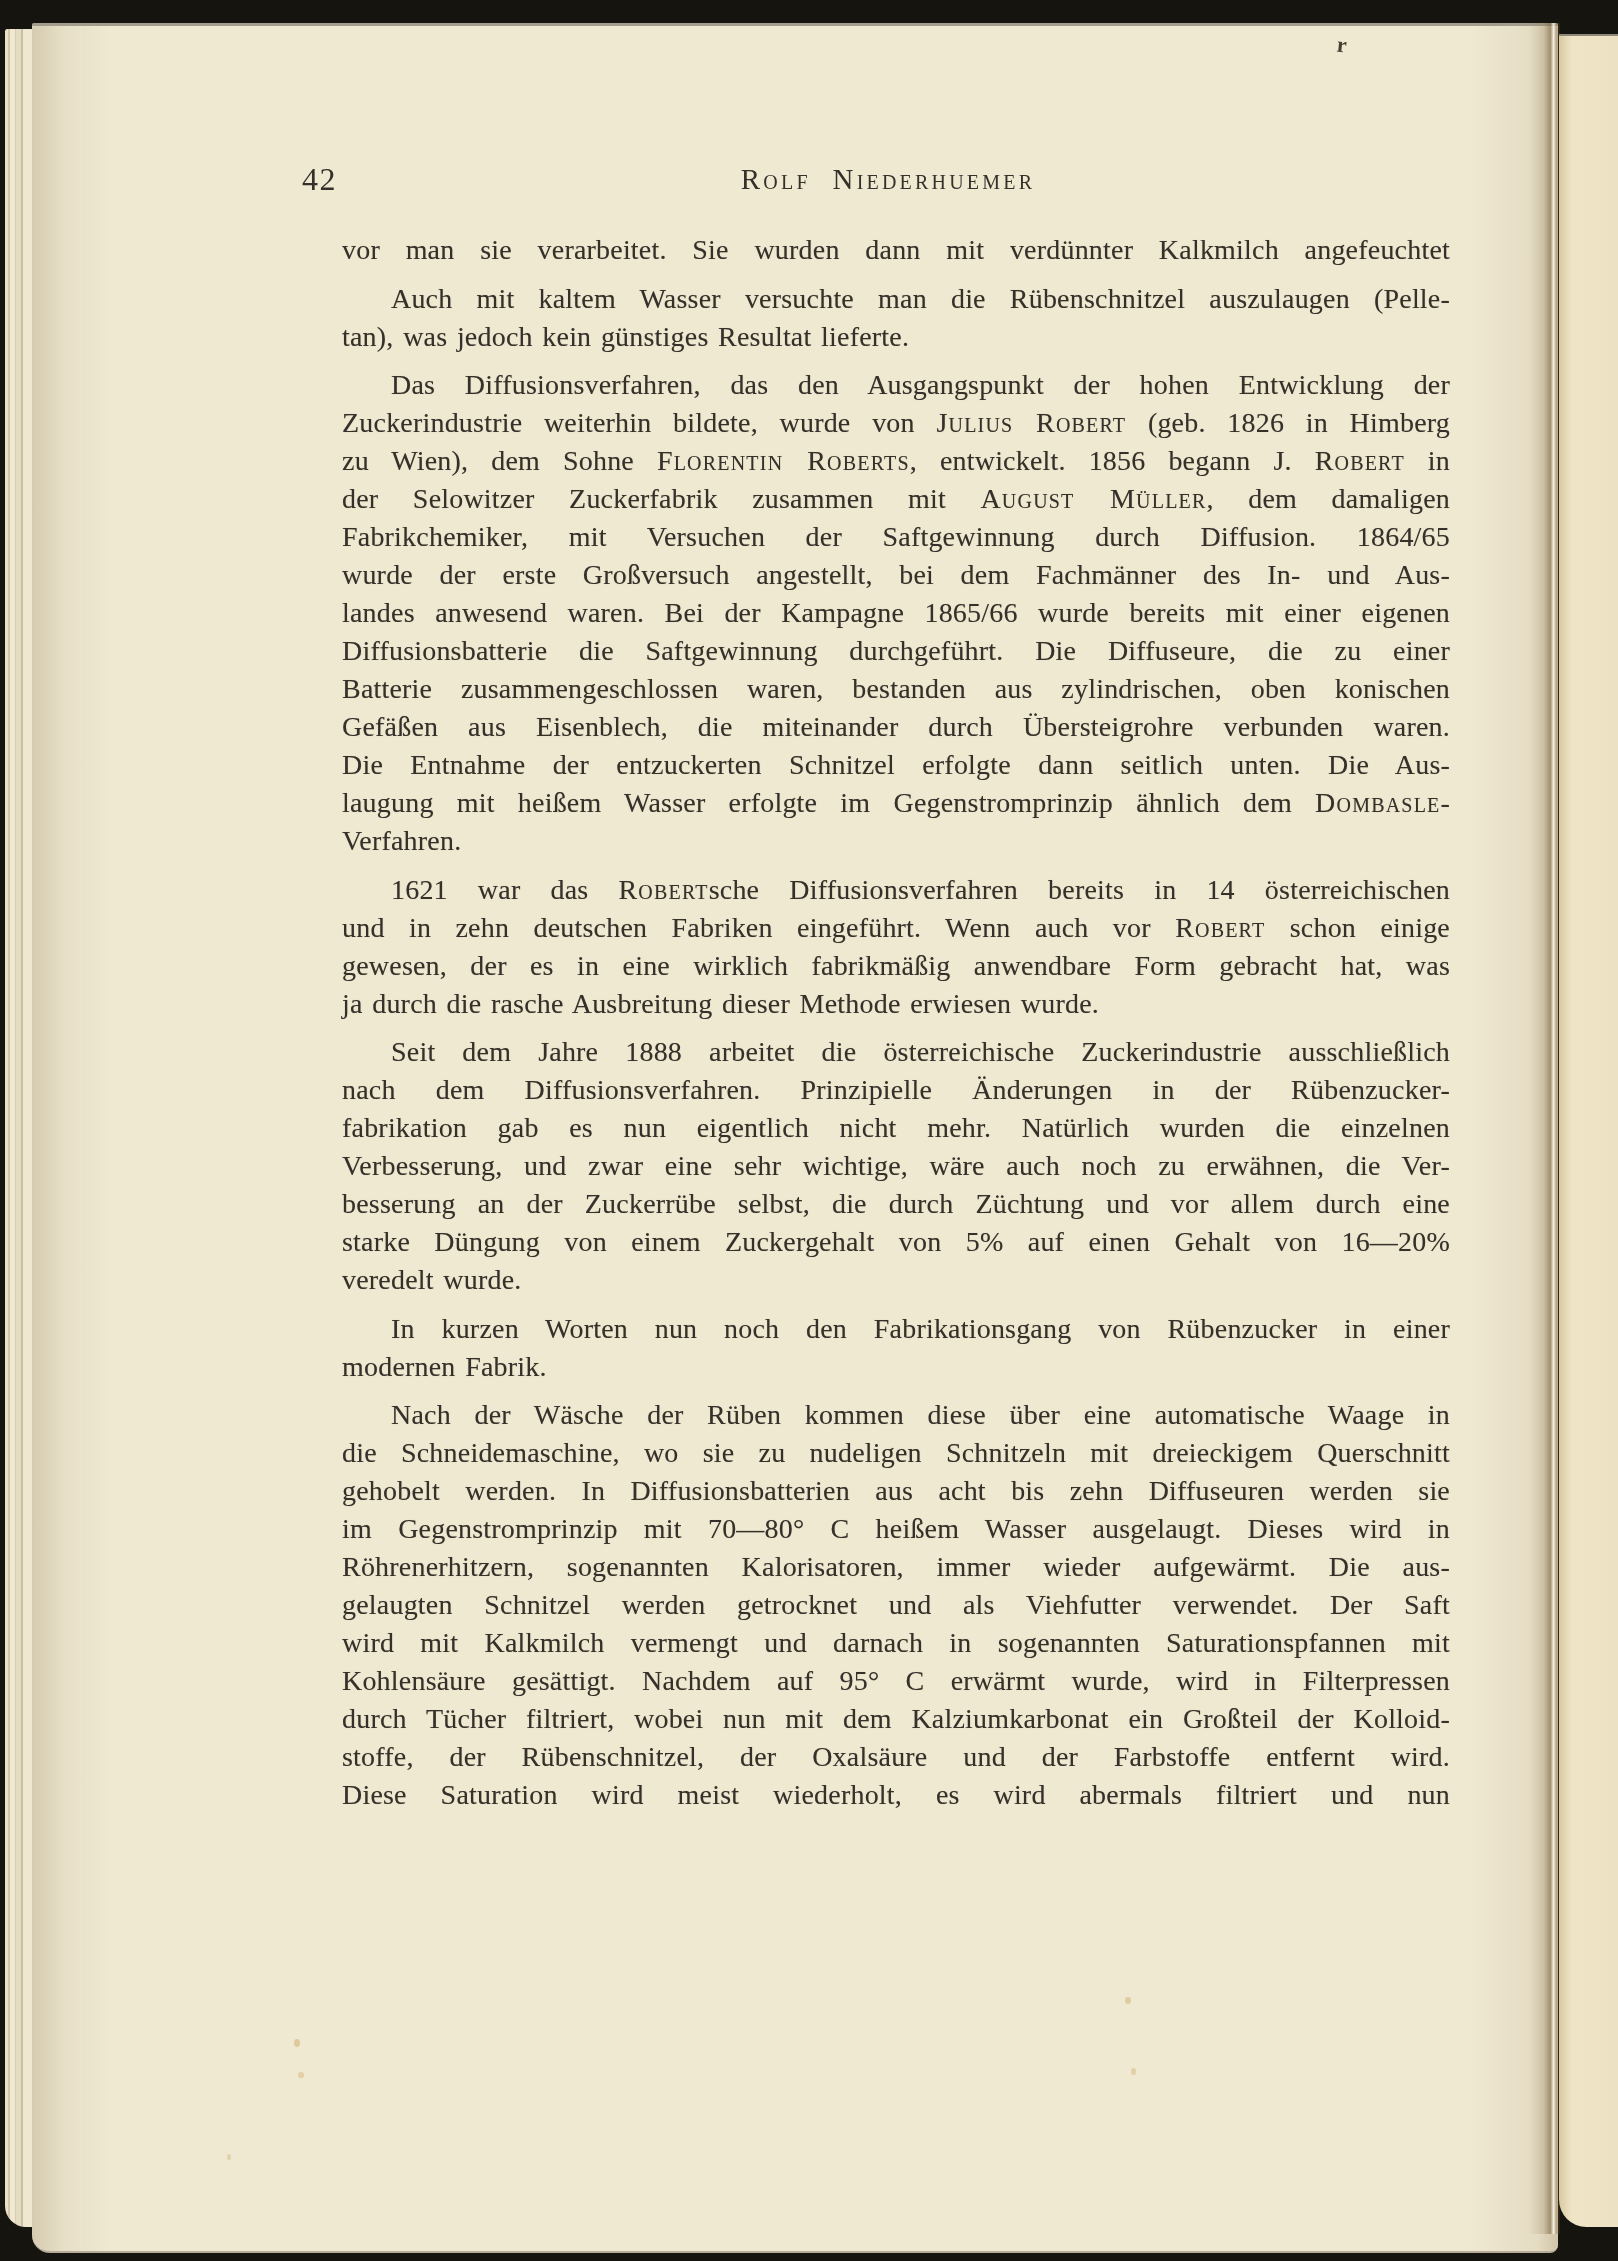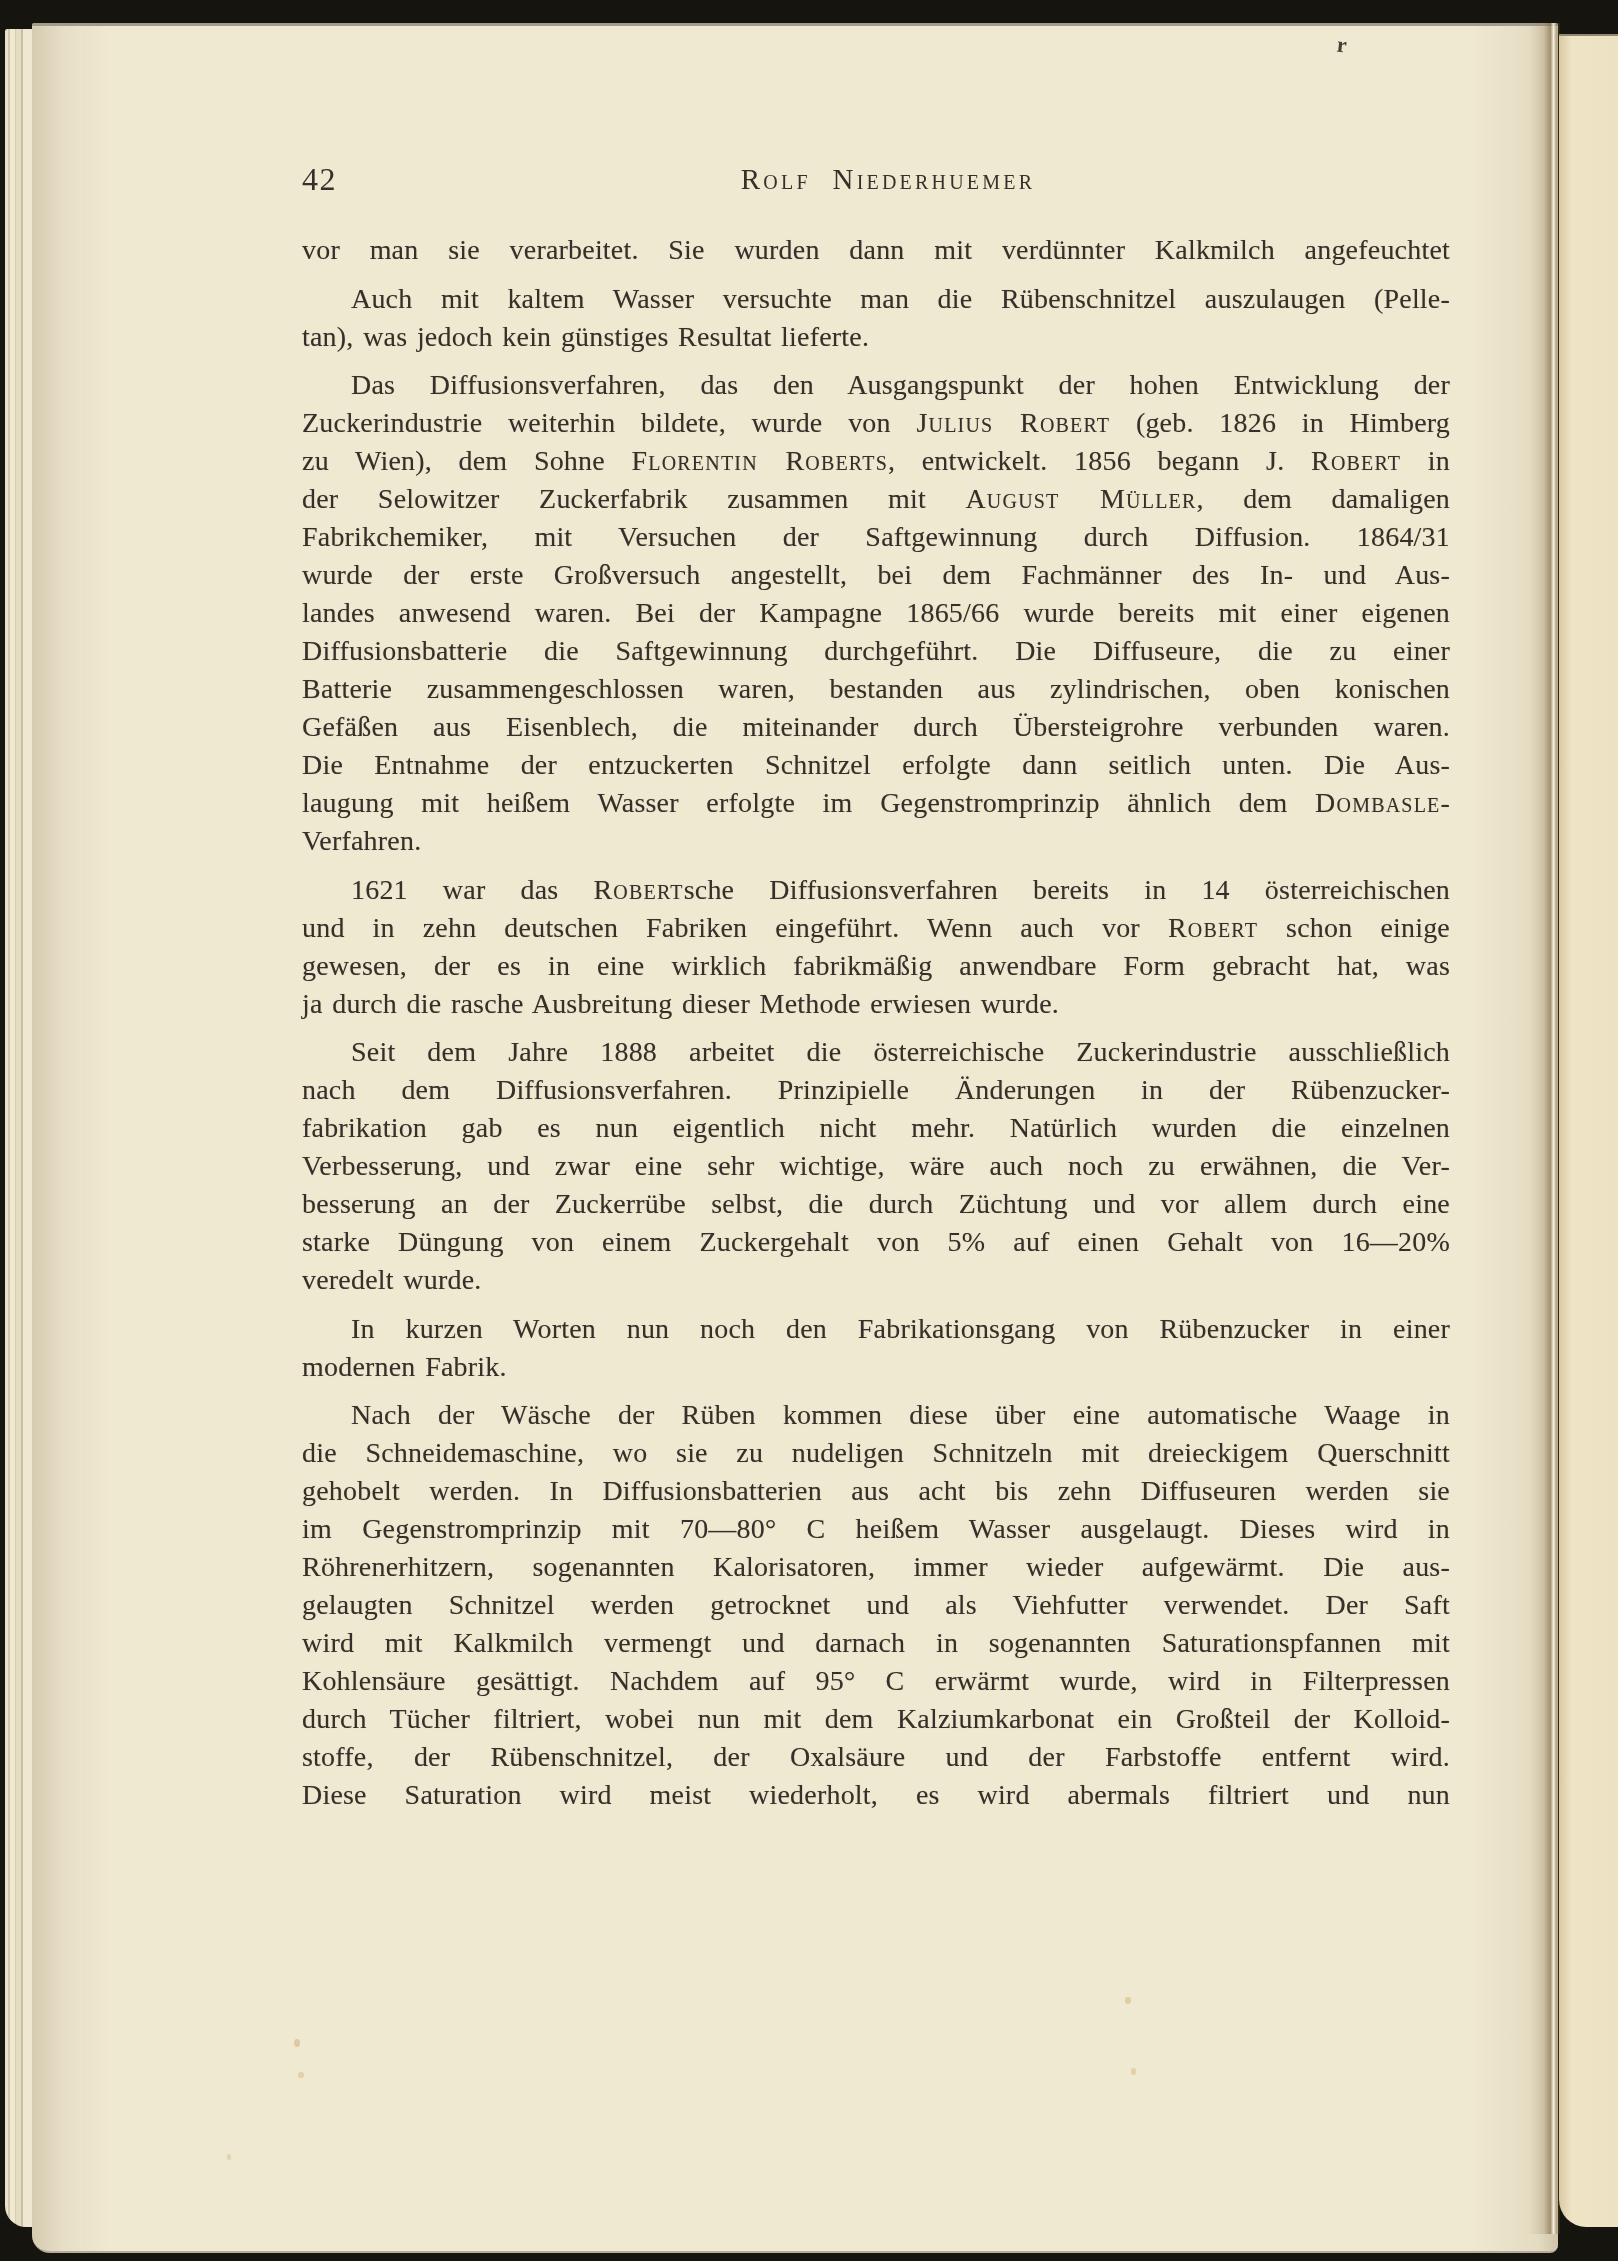--- a/index.html
+++ b/index.html
@@ -104,20 +104,21 @@
     letter-spacing: 0.2px;
     word-spacing: 2.4px;
     text-shadow: 0 0 0.8px rgba(60,50,40,.30);
   }
   .para { margin: 10.5px 0 0 0; }
   .para:first-child { margin-top: 0; }
   .line {
     text-align: justify;
     text-align-last: justify;
     text-justify: inter-word;
+    margin-left: 40px;
   }
   .line.first { text-indent: 49px; }
   .line.endline { text-align-last: left; }
   .sc { font-variant: small-caps; letter-spacing: 1.2px; }
 
   
   .pen-mark {
     position: absolute;
     left: 1337px; top: 32px;
     font-size: 22px;
@@ -157,21 +158,21 @@
       </div>
       <div class="para">
         <div class="line first"><span>Auch mit kaltem Wasser versuchte man die Rübenschnitzel auszulaugen (Pelle-</span></div>
         <div class="line endline"><span>tan), was jedoch kein günstiges Resultat lieferte.</span></div>
       </div>
       <div class="para">
         <div class="line first"><span>Das Diffusionsverfahren, das den Ausgangspunkt der hohen Entwicklung der</span></div>
         <div class="line"><span>Zuckerindustrie weiterhin bildete, wurde von </span><span class="sc">Julius Robert</span><span> (geb. 1826 in Himberg</span></div>
         <div class="line"><span>zu Wien), dem Sohne </span><span class="sc">Florentin Roberts</span><span>, entwickelt. 1856 begann J. </span><span class="sc">Robert</span><span> in</span></div>
         <div class="line"><span>der Selowitzer Zuckerfabrik zusammen mit </span><span class="sc">August Müller</span><span>, dem damaligen</span></div>
-        <div class="line"><span>Fabrikchemiker, mit Versuchen der Saftgewinnung durch Diffusion. 1864/31</span></div>
+        <div class="line"><span>Fabrikchemiker, mit Versuchen der Saftgewinnung durch Diffusion. 1864/65</span></div>
         <div class="line"><span>wurde der erste Großversuch angestellt, bei dem Fachmänner des In- und Aus-</span></div>
         <div class="line"><span>landes anwesend waren. Bei der Kampagne 1865/66 wurde bereits mit einer eigenen</span></div>
         <div class="line"><span>Diffusionsbatterie die Saftgewinnung durchgeführt. Die Diffuseure, die zu einer</span></div>
         <div class="line"><span>Batterie zusammengeschlossen waren, bestanden aus zylindrischen, oben konischen</span></div>
         <div class="line"><span>Gefäßen aus Eisenblech, die miteinander durch Übersteigrohre verbunden waren.</span></div>
         <div class="line"><span>Die Entnahme der entzuckerten Schnitzel erfolgte dann seitlich unten. Die Aus-</span></div>
         <div class="line"><span>laugung mit heißem Wasser erfolgte im Gegenstromprinzip ähnlich dem </span><span class="sc">Dombasle</span><span>-</span></div>
         <div class="line endline"><span>Verfahren.</span></div>
       </div>
       <div class="para">

